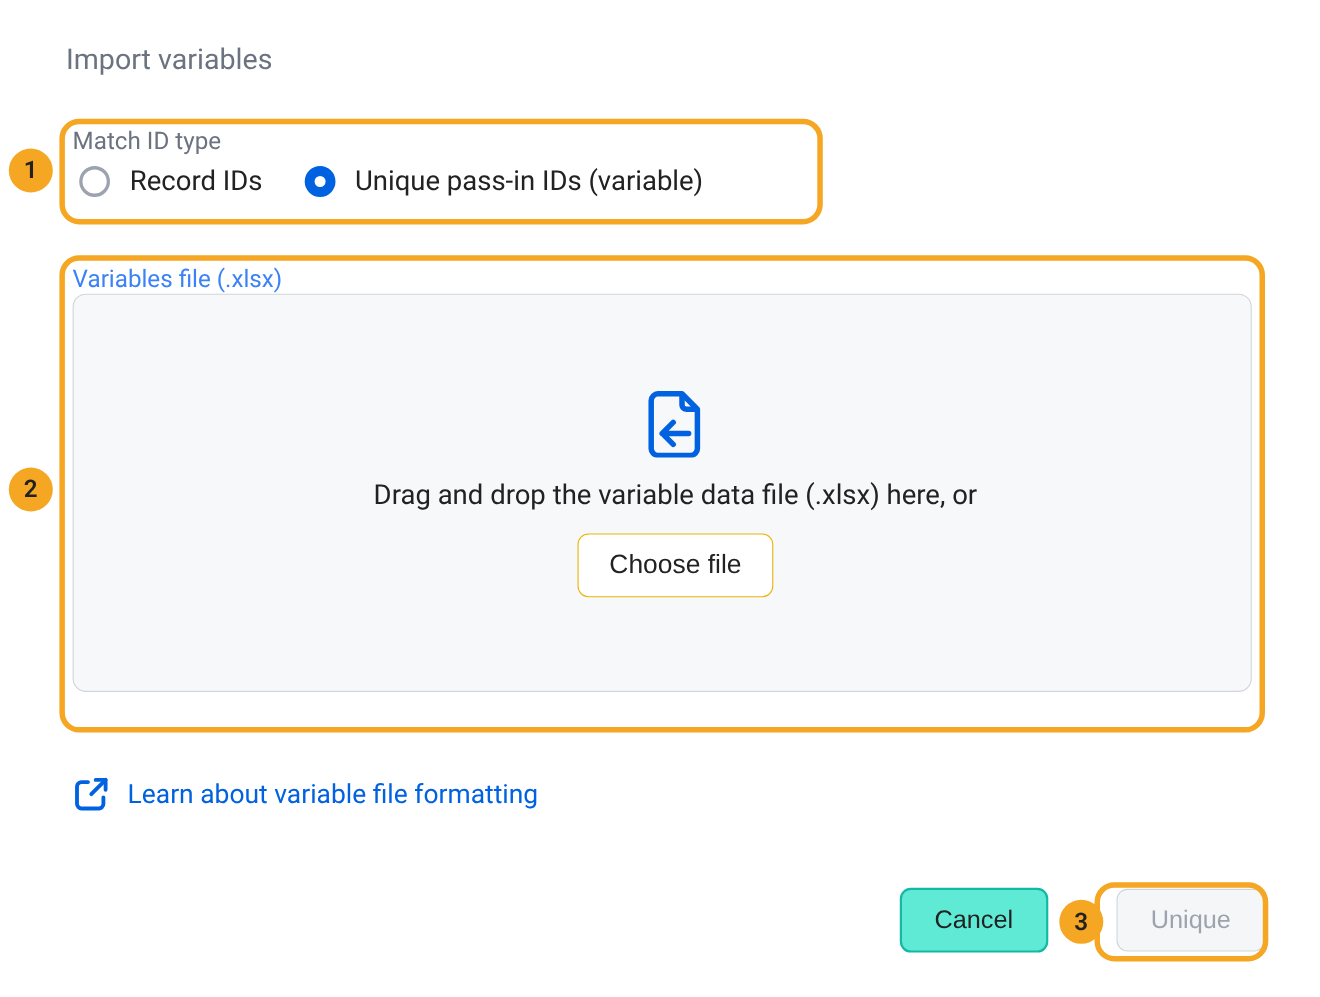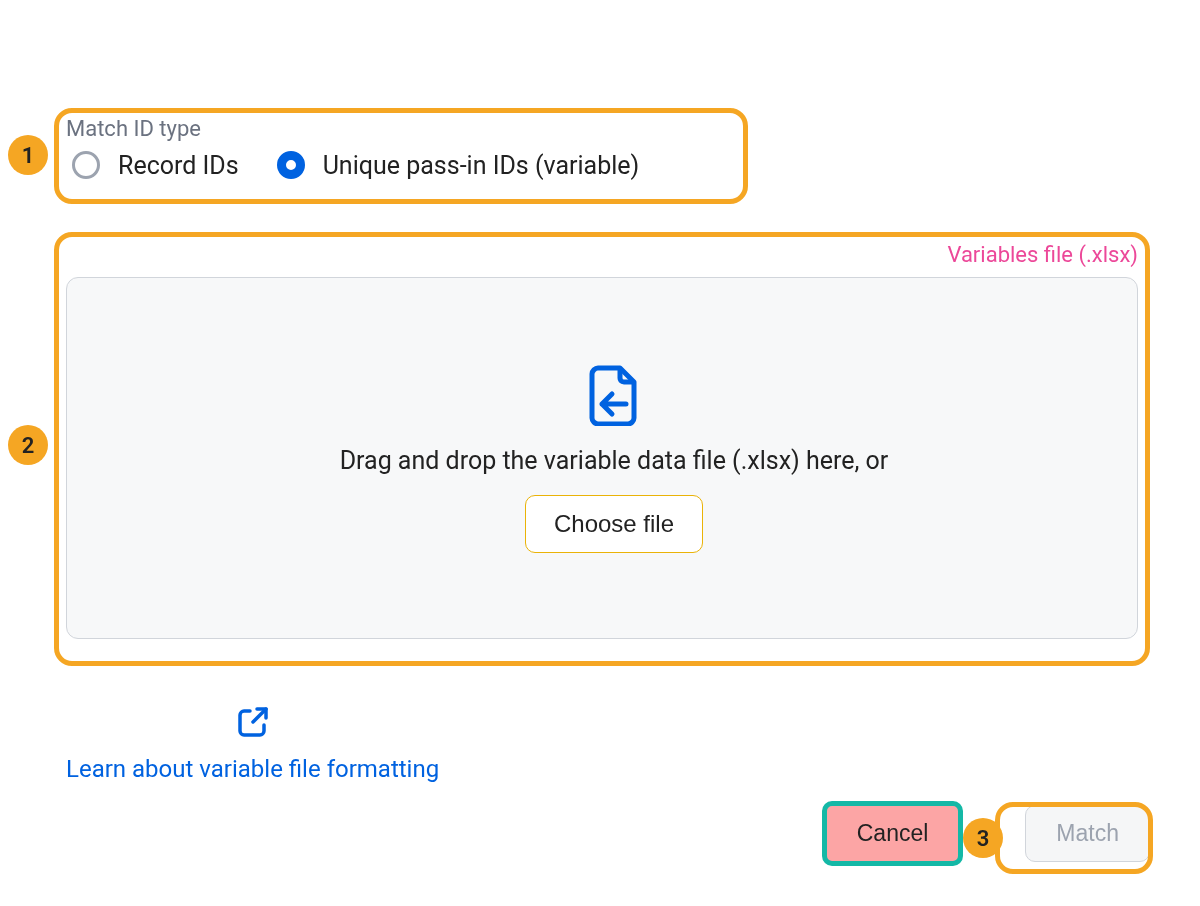--- a/index.html
+++ b/index.html
@@ -117,23 +117,21 @@
 
     
     .file-section {
       position: absolute;
       left: 66px;
       top: 242px;
       width: 1072px;
     }
     .file-label {
       font-size: 22px;
-      color: #ec4899;
-      margin-bottom: 10px;
-      text-align: right;
+      color: #3b82f6;
     }
     .drop-zone {
       width: 100%;
       height: 362px;
       border: 1px solid #d1d5db;
       border-radius: 12px;
       background: #f7f8f9;
       display: flex;
       flex-direction: column;
       align-items: center;
@@ -156,21 +154,20 @@
     }
 
     
     .learn-row {
       position: absolute;
       left: 66px;
       top: 705px;
       display: flex;
       align-items: center;
       gap: 16px;
-      flex-direction: column;
     }
     .learn-link {
       font-size: 24px;
       color: #0062E0;
       text-decoration: none;
       cursor: pointer;
     }
 
     
     .footer {
@@ -181,38 +178,39 @@
       align-items: center;
       gap: 62px;
     }
     .btn {
       padding: 14px 30px;
       border-radius: 10px;
       font-size: 23px;
       cursor: pointer;
     }
     .btn-cancel {
-      border: 5px solid #14b8a6;
-      background: #fca5a5;
+      border: 2px solid #14b8a6;
+      background: #5eead4;
       color: #222;
     }
     .btn-import {
       border: 1px solid #d1d5db;
       background: #f5f6f7;
       color: #9ca3af;
       cursor: not-allowed;
     }
     .file-icon svg { display:block; }
     .ext-icon svg { display:block; }
   </style>
 </head>
 <body>
 
 <div class="dialog">
 
+  <div class="title">Import variables</div>
 
   <div class="match-section">
     <div class="match-label">Match ID type</div>
     <div class="radio-row">
       <div class="radio-option">
         <div class="radio-circle"></div>
         <div class="radio-label">Record IDs</div>
       </div>
       <div class="radio-option">
         <div class="radio-circle selected"></div>
@@ -242,21 +240,21 @@
         <path d="M14 6 H8 C6 6 4 8 4 10 V26 C4 28 6 30 8 30 H24 C26 30 28 28 28 26 V20" stroke="#0062E0" stroke-width="3.5" stroke-linecap="round" stroke-linejoin="round"></path>
         <path d="M21 4 H30 V13" stroke="#0062E0" stroke-width="3.5" stroke-linecap="round" stroke-linejoin="round"></path>
         <path d="M30 4 L17 17" stroke="#0062E0" stroke-width="3.5" stroke-linecap="round"></path>
       </svg>
     </span>
     <a class="learn-link">Learn about variable file formatting</a>
   </div>
 
   <div class="footer">
     <button class="btn btn-cancel">Cancel</button>
-    <button class="btn btn-import">Match</button>
+    <button class="btn btn-import">Unique</button>
   </div>
 
   <div class="highlight highlight-1"></div>
   <div class="highlight highlight-2"></div>
   <div class="highlight highlight-3"></div>
 
   <div class="callout-num callout-1">1</div>
   <div class="callout-num callout-2">2</div>
   <div class="callout-num callout-3">3</div>
 

